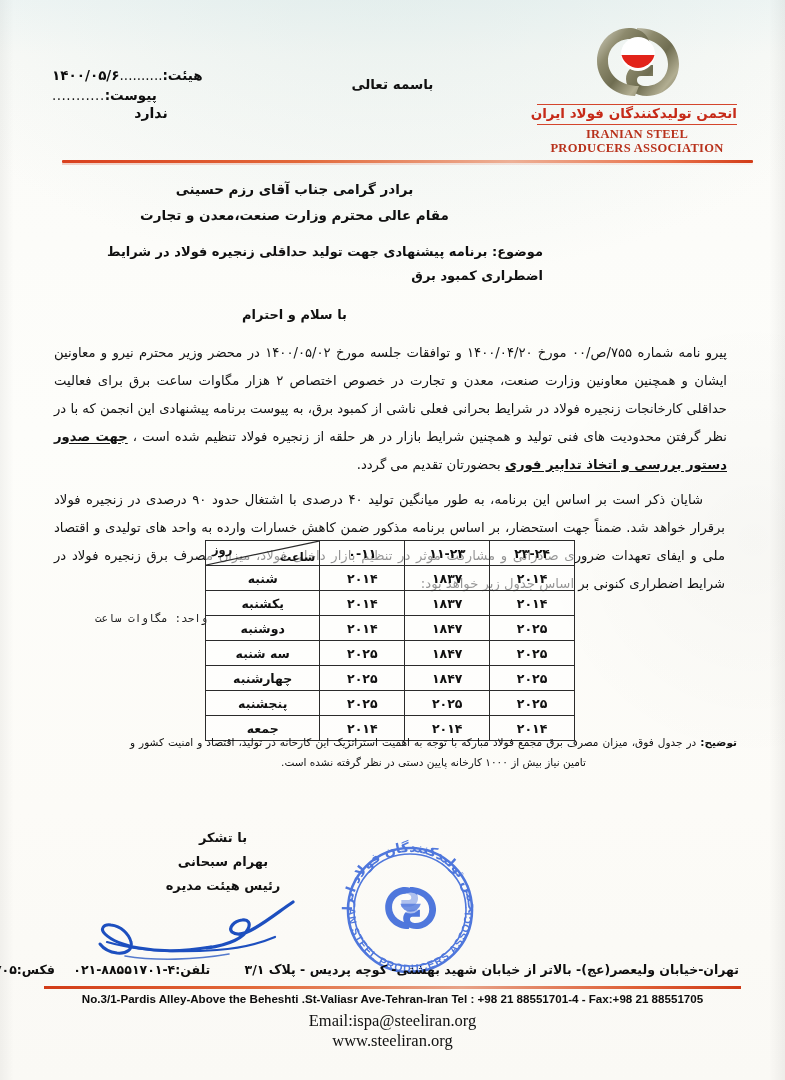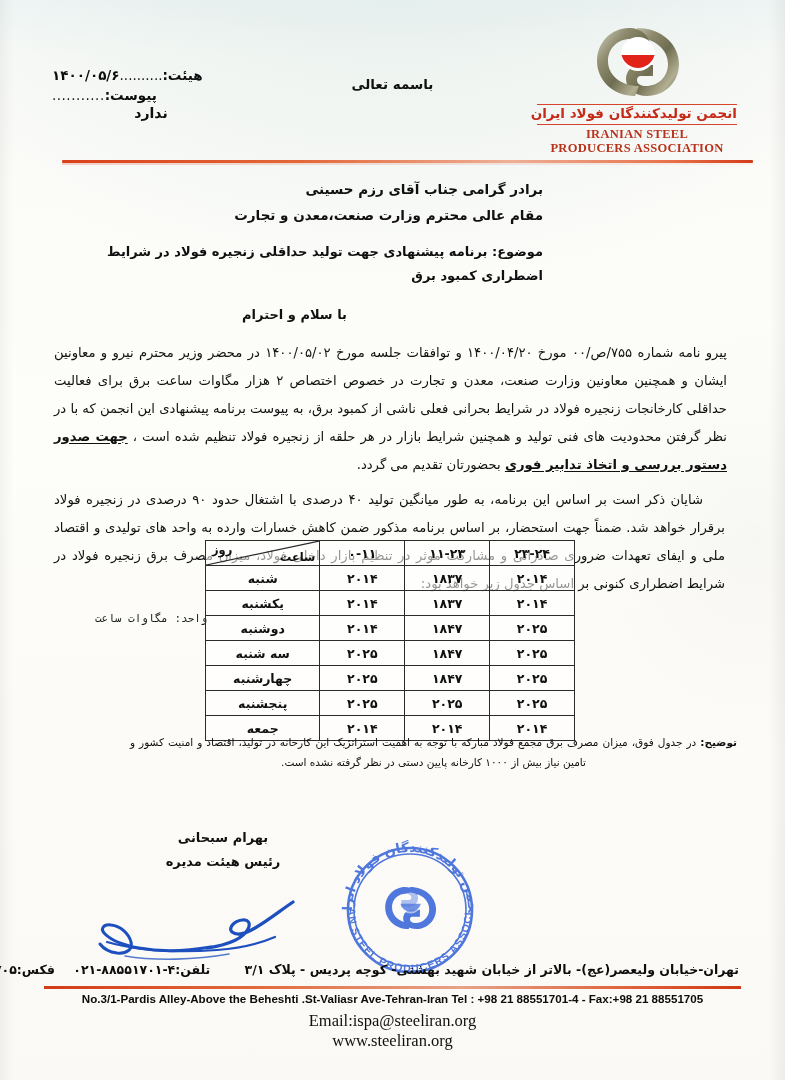--- a/index.html
+++ b/index.html
@@ -74,21 +74,21 @@
     background:linear-gradient(90deg,rgba(210,60,24,.22),rgba(210,60,24,.05));
   }
 
   
   #letter{
     position:absolute;top:176px;right:46px;left:46px;
     direction:rtl;color:#101010;
   }
   .addressee{
     font-size:13.5px;font-weight:bold;line-height:1.95;
-    text-align:right;padding-right:196px;letter-spacing:-.1px;
+    text-align:center;padding-right:196px;letter-spacing:-.1px;
   }
   .subject{
     font-size:13px;font-weight:bold;line-height:1.9;
     text-align:right;padding-right:196px;margin-top:11px;letter-spacing:-.15px;
   }
   .salutation{
     font-size:13px;font-weight:bold;line-height:1.9;
     text-align:center;padding-right:196px;margin-top:14px;
   }
   .para{
@@ -322,20 +322,21 @@
       </tr>
     </tbody>
   </table>
 </div>
 
 <div id="note">
   <b>توضیح:</b><span> در جدول فوق، میزان مصرف برق مجمع فولاد مبارکه با توجه به اهمیت استراتژیک این کارخانه در تولید، اقتصاد و امنیت کشور و تامین نیاز بیش از ۱۰۰۰ کارخانه پایین دستی در نظر گرفته نشده است.</span>
 </div>
 
 <div id="sign-block">
+  <div>با تشکر</div>
   <div>بهرام سبحانی</div>
   <div>رئیس هیئت مدیره</div>
 </div>
 
 <div id="signature-mark">
   <svg viewBox="0 0 215 75" width="215" height="75">
     <g fill="none" stroke="#1d4fbf" stroke-linecap="round" stroke-linejoin="round">
       <path d="M198 12 C186 20 174 30 160 38 C150 44 142 46 137 42 C133 38 139 31 147 30
                C153 29 156 33 153 39 C148 49 132 55 112 58" stroke-width="3.2"></path>
       <path d="M116 57 C92 61 66 62 44 58 C28 55 16 50 10 44

